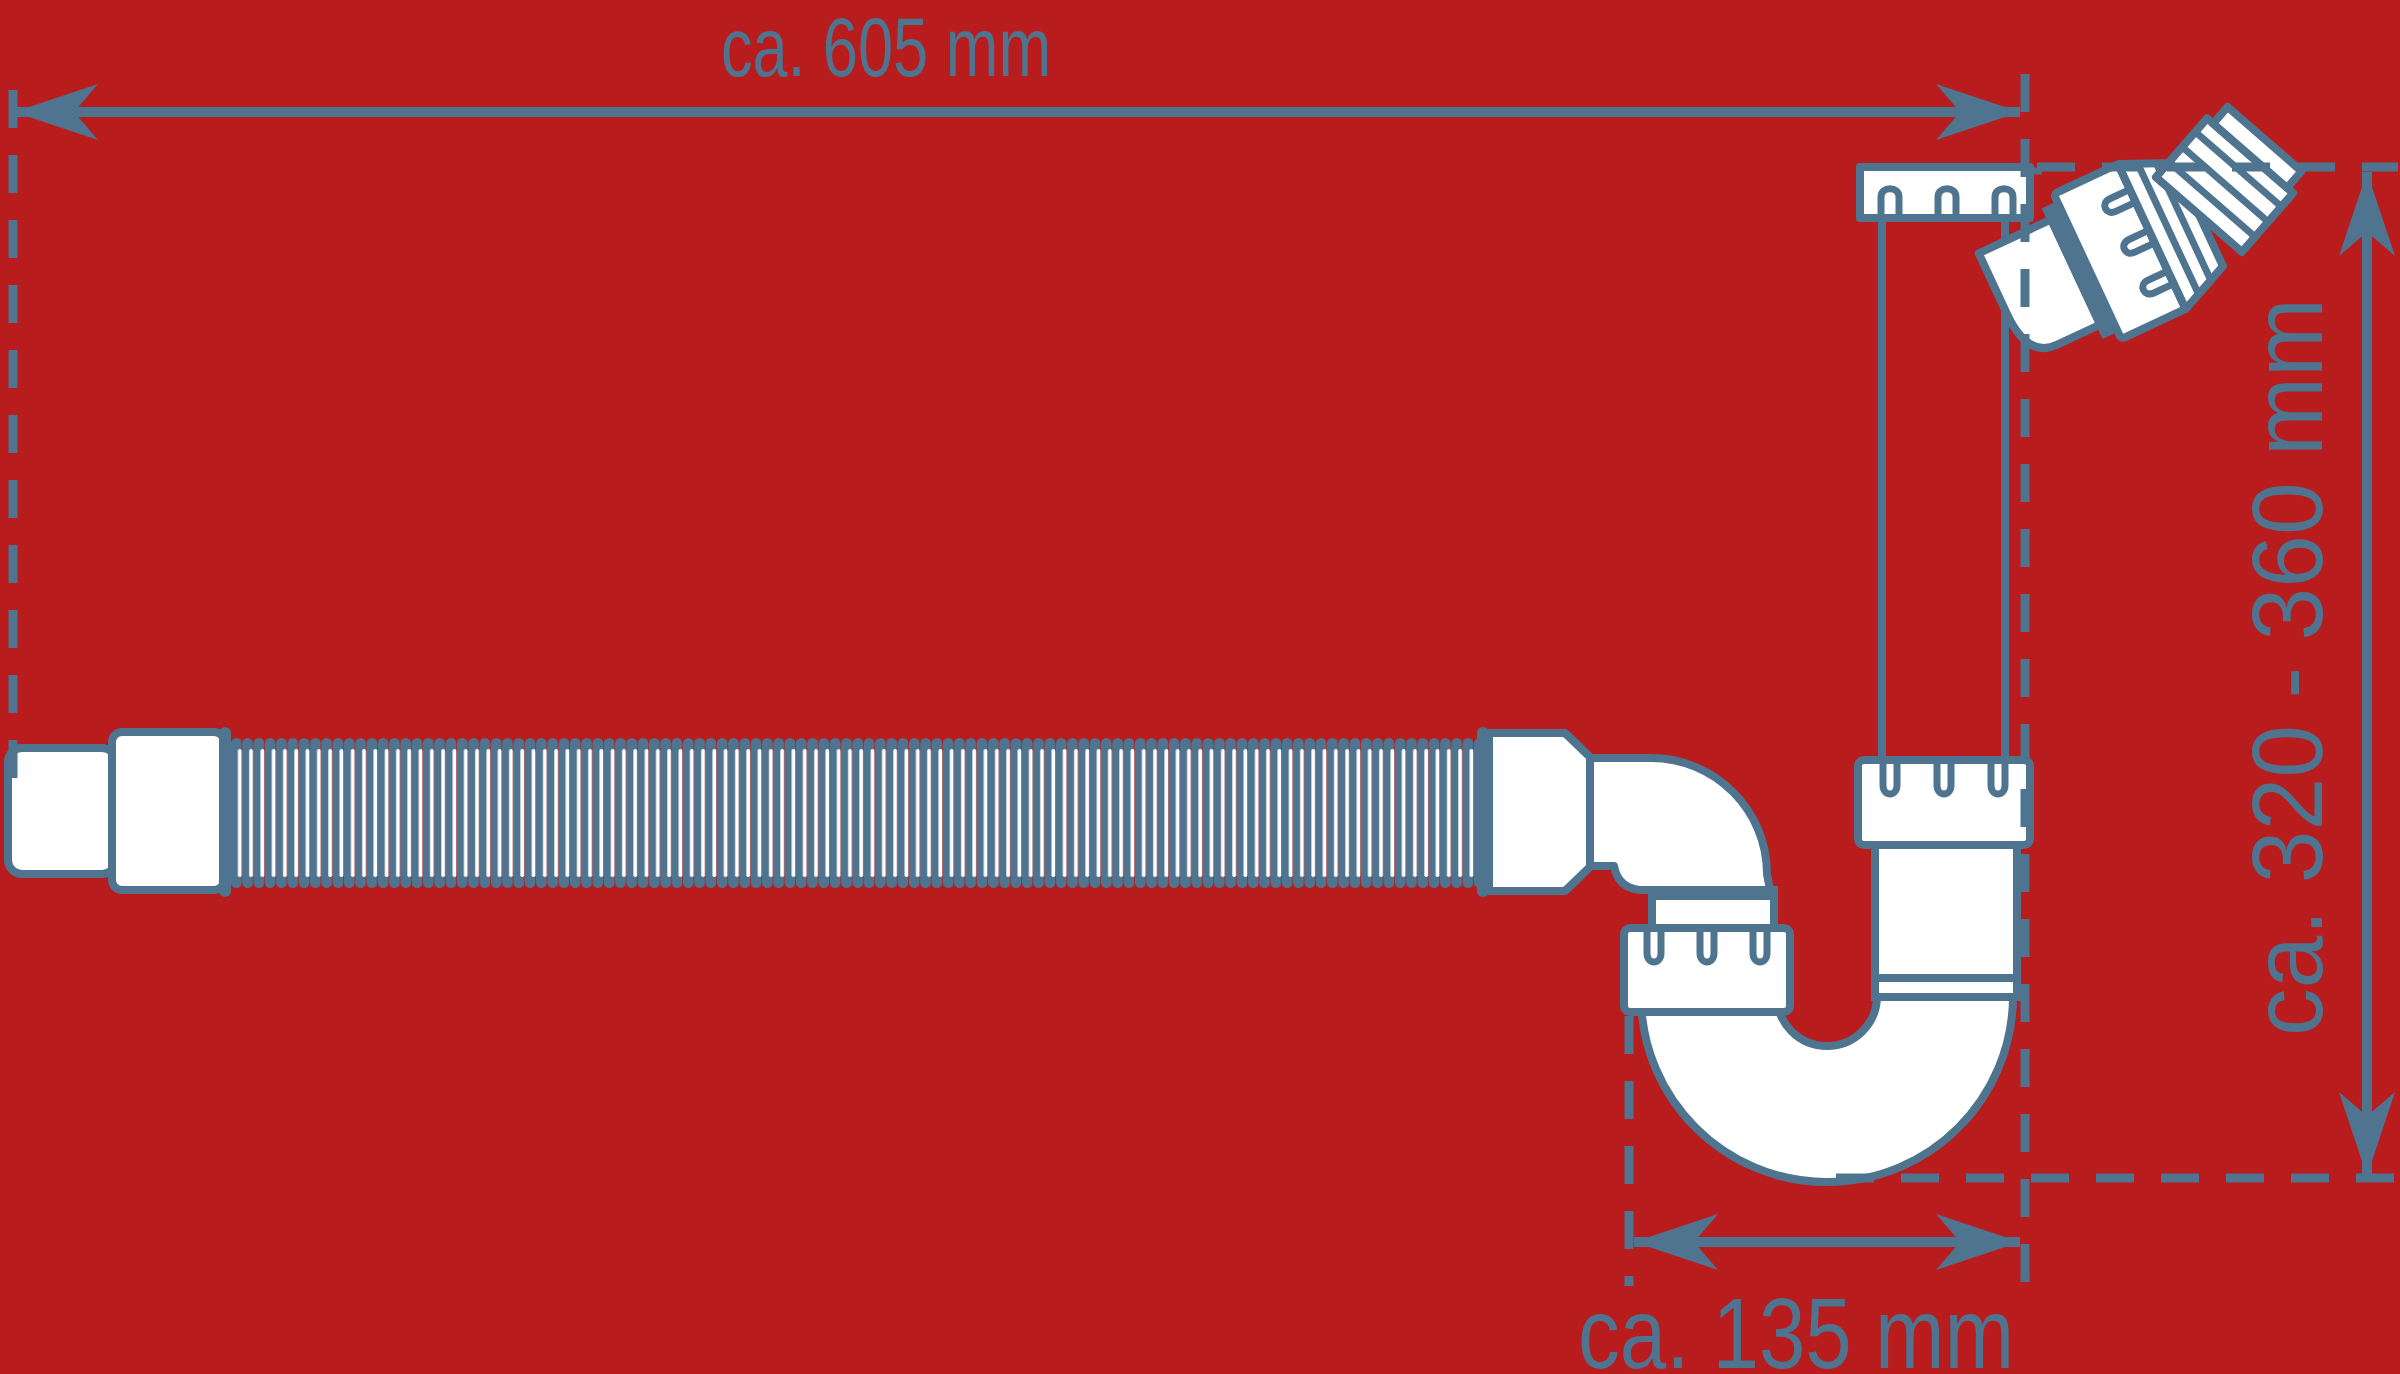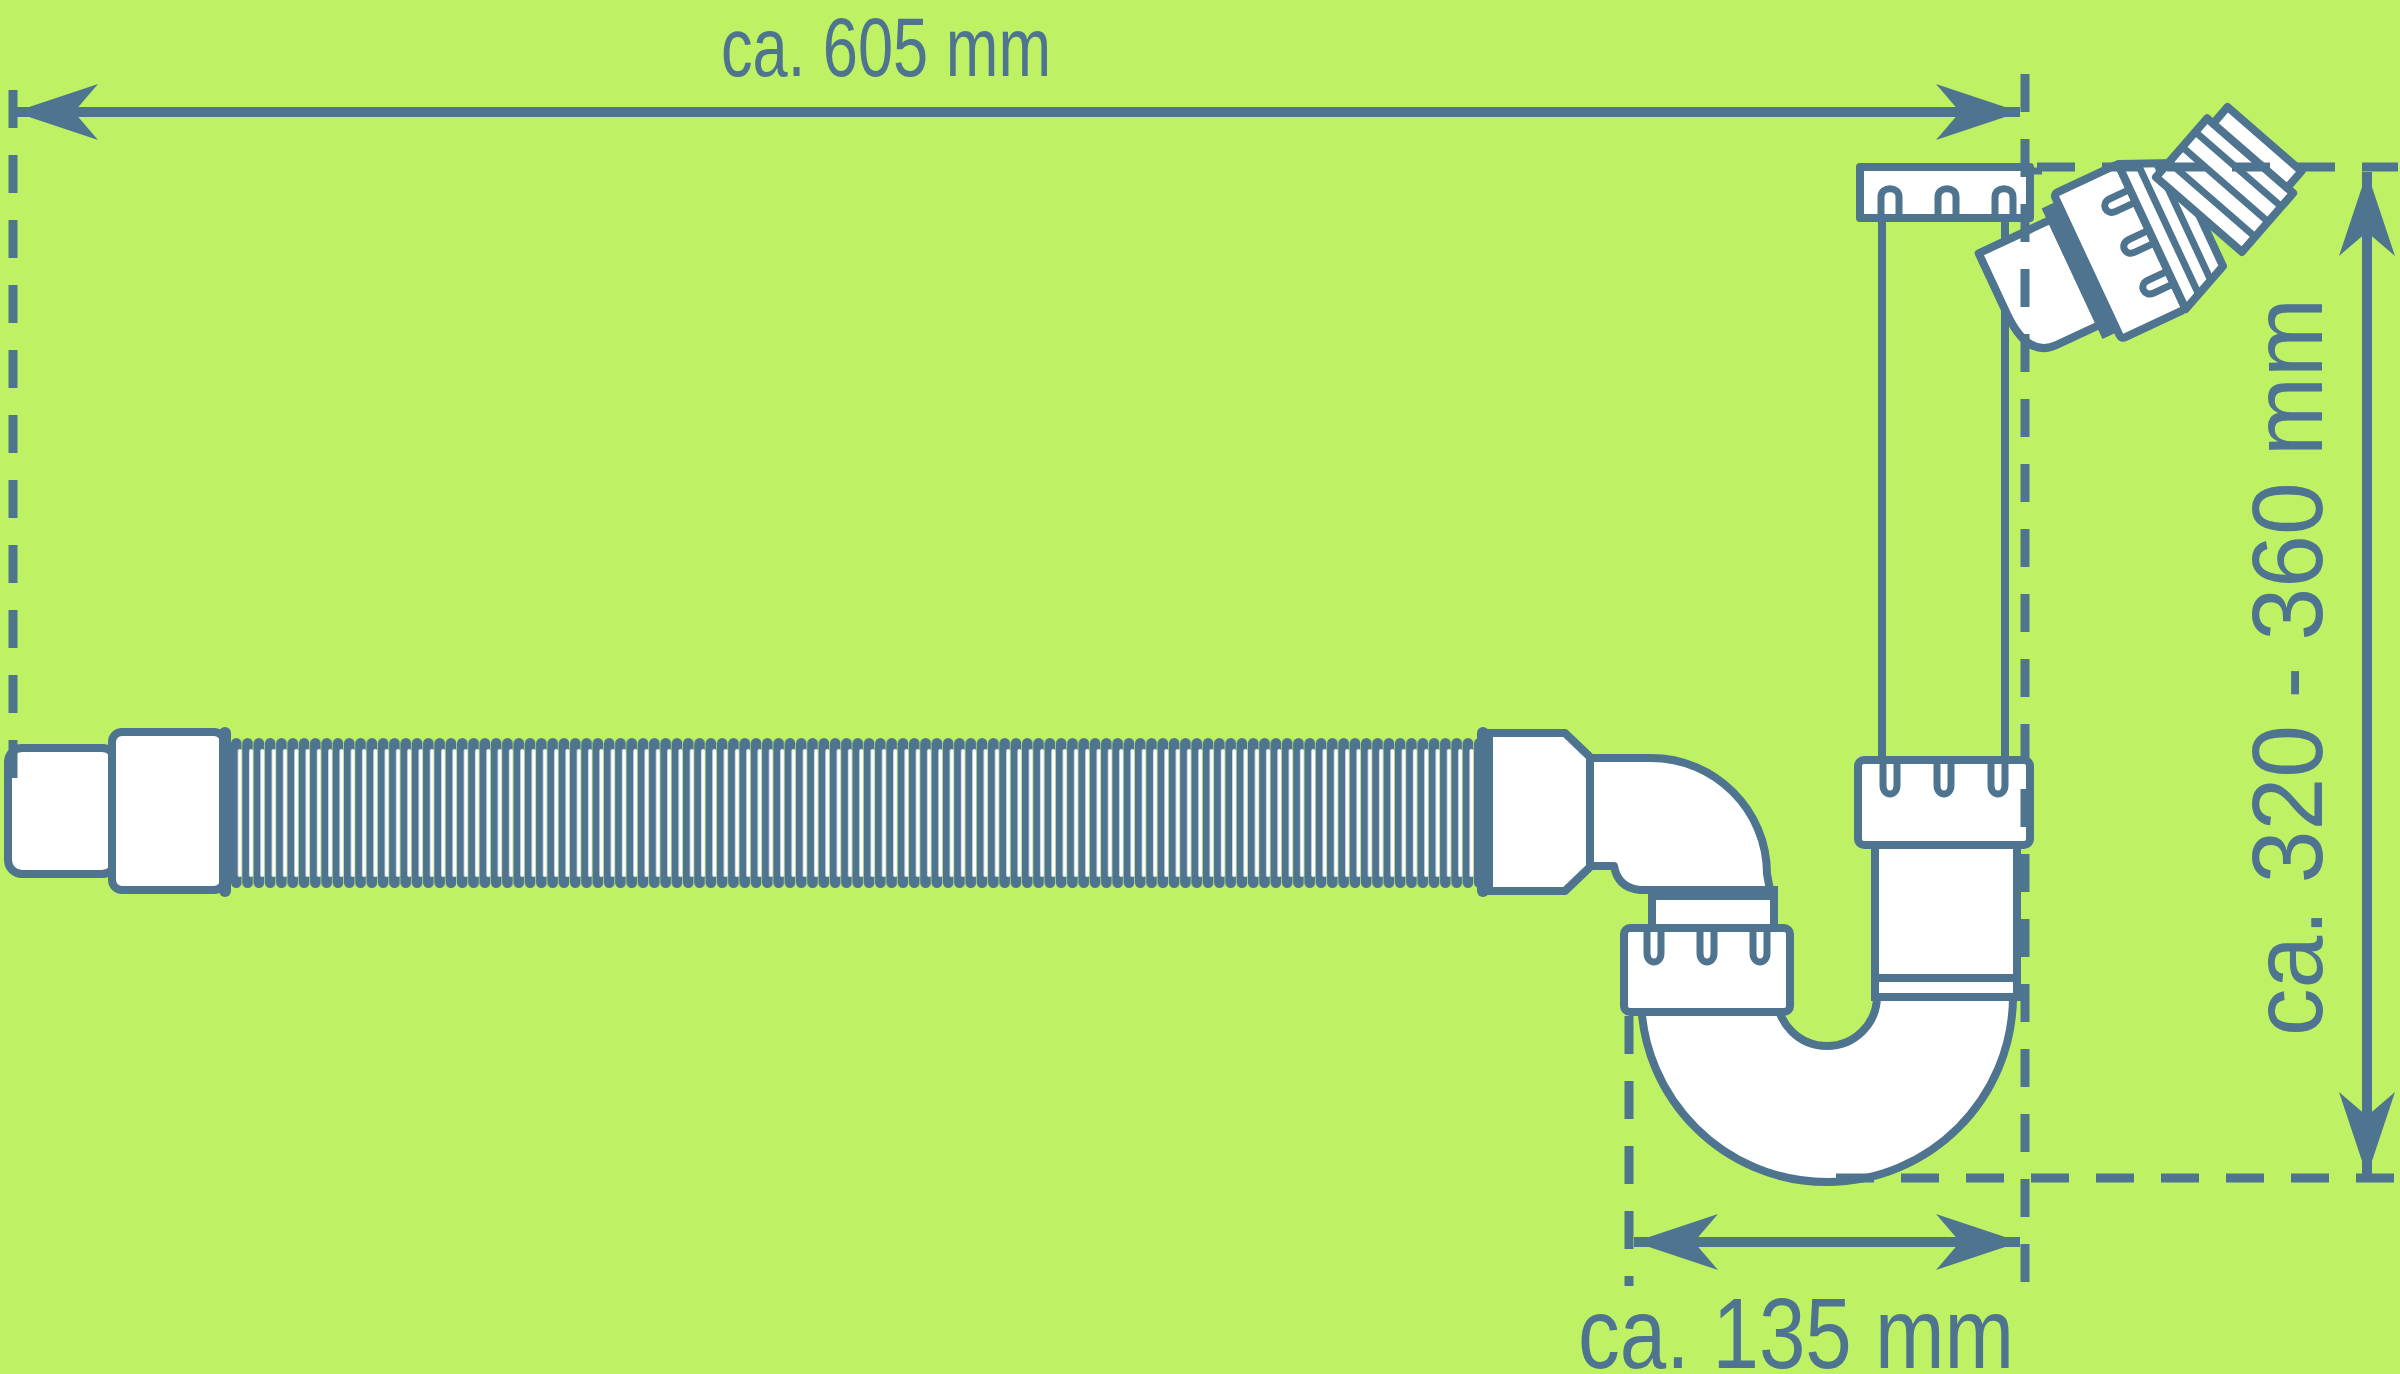--- a/index.html
+++ b/index.html
@@ -1,19 +1,19 @@
 <!DOCTYPE html>
 <html><head>
 <meta charset="utf-8">
 <style>
   html,body{margin:0;padding:0;background:#ffffff;}
   .stage{
     position:relative;
     width:2400px;height:1374px;
-    background:#bef264;
+    background:#b91c1c;
     overflow:hidden;
     font-family:"Liberation Sans", sans-serif;
   }
   svg{position:absolute;left:0;top:0;}
   text{
     font-family:"Liberation Sans", sans-serif;
     fill:#4e7490;
   }
 </style>
 </head>

